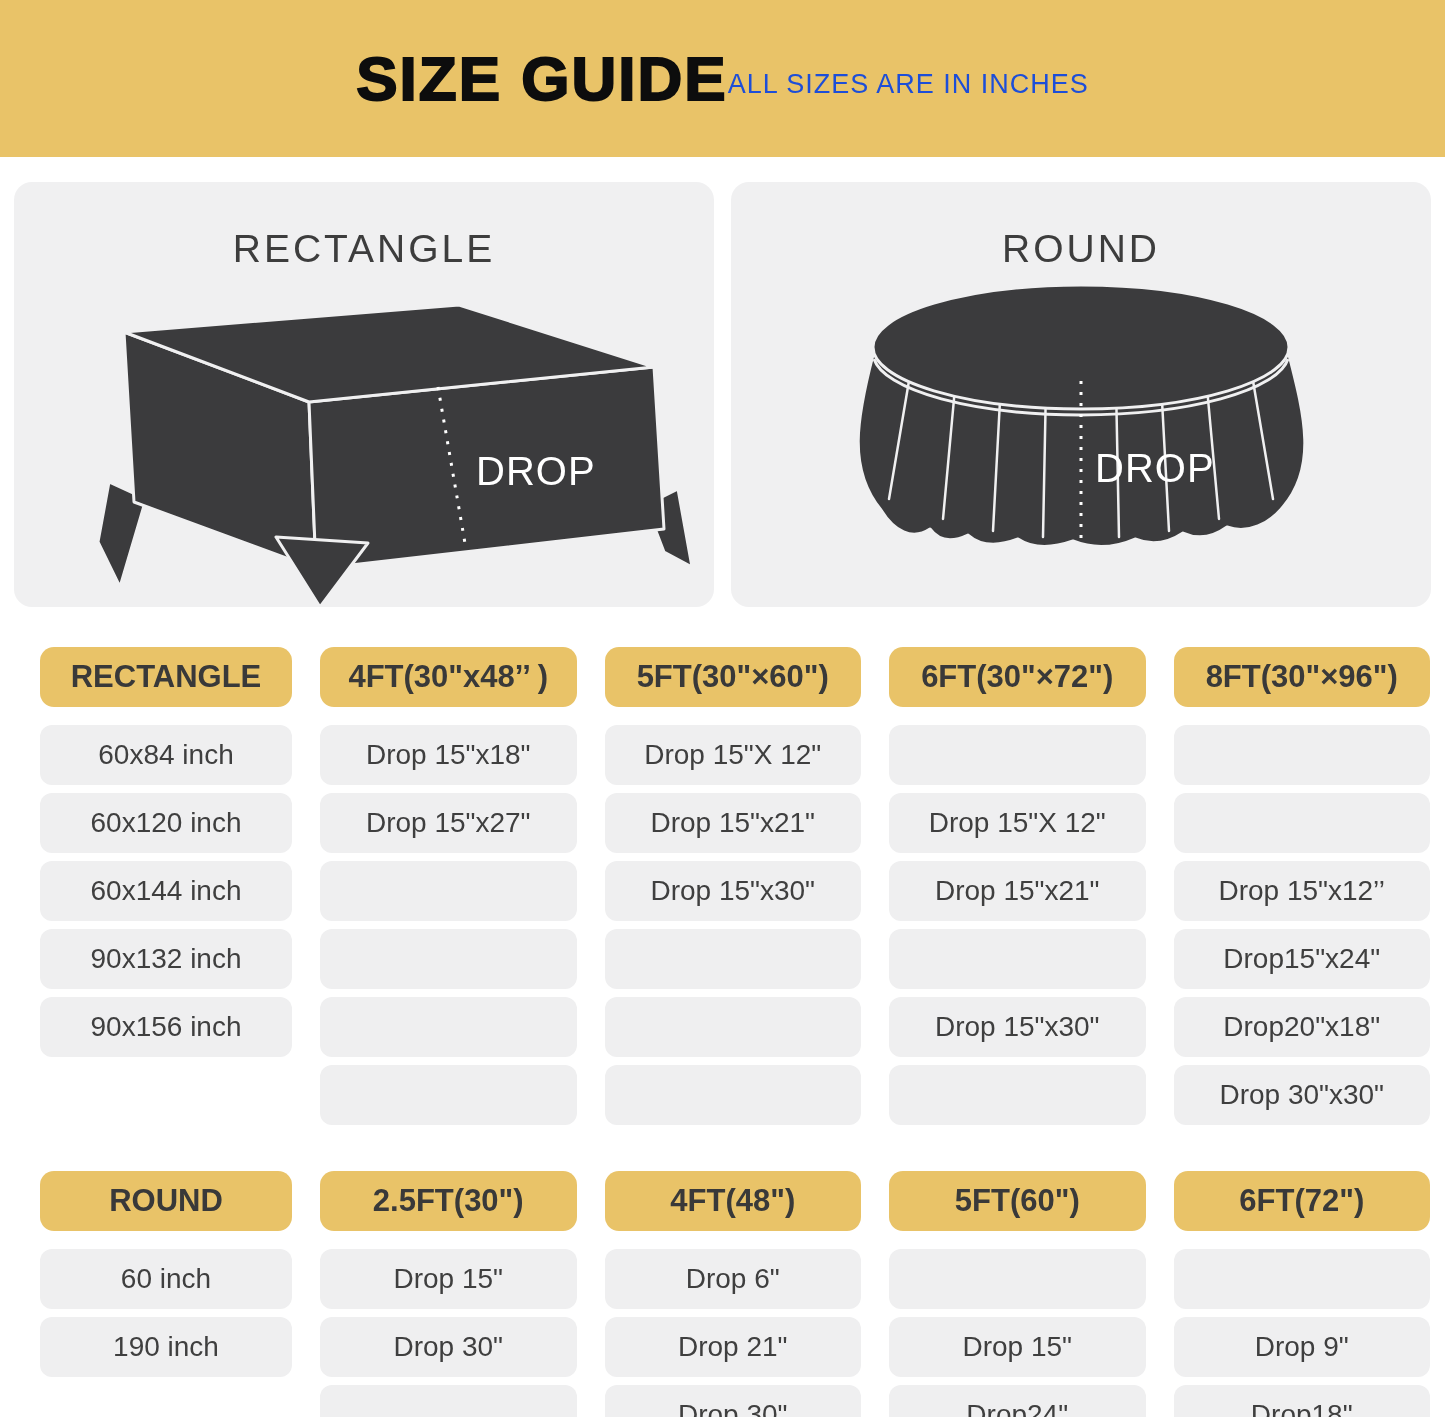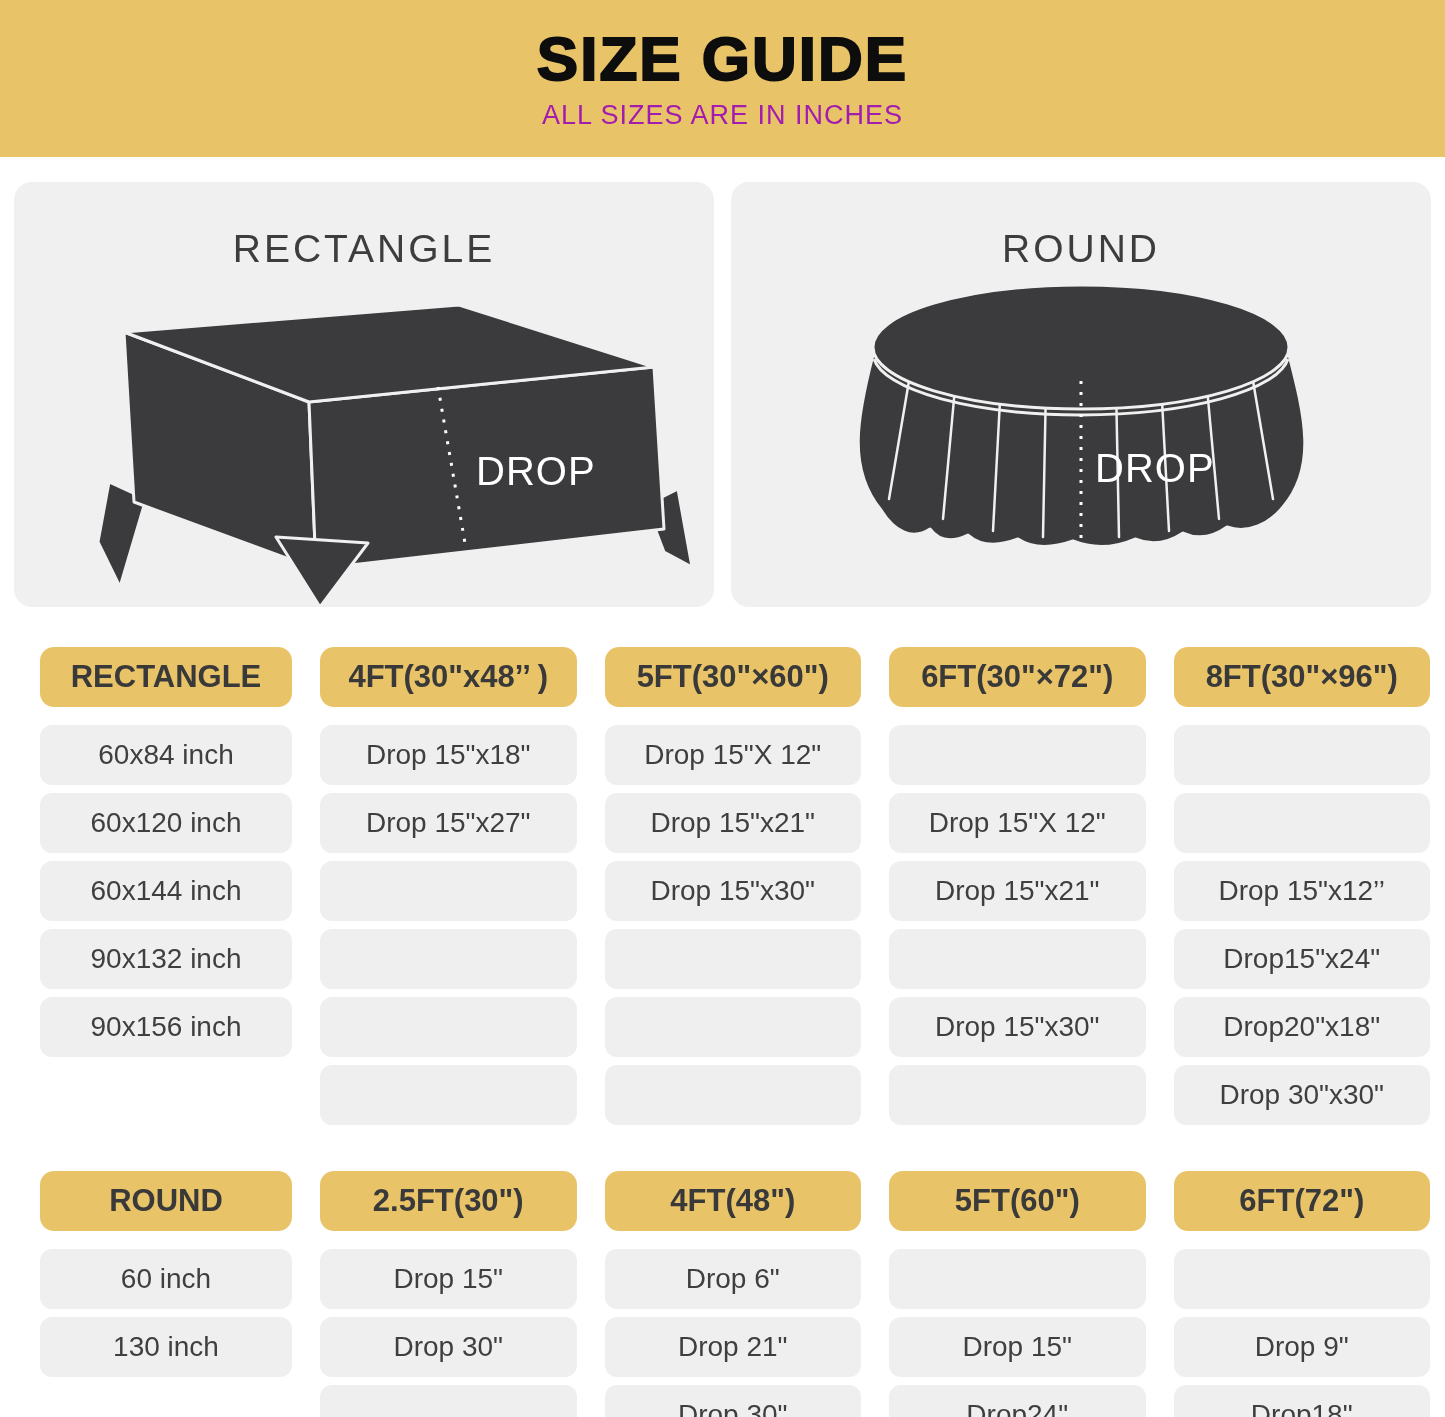--- a/index.html
+++ b/index.html
@@ -4,28 +4,28 @@
 <style>
   html,body{margin:0;padding:0;}
   body{
     width:1445px;height:1417px;overflow:hidden;background:#ffffff;
     font-family:"Liberation Sans","DejaVu Sans",sans-serif;
     -webkit-font-smoothing:antialiased;
   }
   
   .banner{
     height:157px;background:#E9C368;
-    display:flex;flex-direction:column;align-items:center;justify-content:center;
+    display:flex;flex-direction:row;align-items:center;justify-content:center;
   }
   .banner-title{
     font-size:62px;font-weight:800;color:#0d0d0d;letter-spacing:2px;
     -webkit-text-stroke:2px #0d0d0d;line-height:1;
   }
   .banner-subtitle{
-    margin-top:12px;font-size:27px;font-weight:500;color:#a21caf;letter-spacing:1px;line-height:1;
+    margin-top:12px;font-size:27px;font-weight:500;color:#1d4ed8;letter-spacing:1px;line-height:1;
   }
   
   .panels{display:flex;gap:17px;padding:0 14px;margin-top:25px;}
   .panel{flex:1;height:425px;background:#F0F0F1;border-radius:18px;overflow:hidden;}
   .panel-title{
     text-align:center;margin-top:46px;font-size:39px;color:#3D3D3D;
     letter-spacing:3px;line-height:42px;font-weight:400;
   }
   .panel svg{display:block;width:700px;height:330px;margin:7px auto 0 auto;}
   .panel svg text{
@@ -163,21 +163,21 @@
       <div class="pill cell">Drop15"x24"</div>
       <div class="pill cell">Drop20"x18"</div>
       <div class="pill cell">Drop 30"x30"</div>
     </div>
   </div>
 
 <div class="size-table second">
     <div class="col">
       <div class="pill header">ROUND</div>
       <div class="pill cell">60 inch</div>
-      <div class="pill cell">130 inch</div>
+      <div class="pill cell">190 inch</div>
     </div>
     <div class="col">
       <div class="pill header">2.5FT(30")</div>
       <div class="pill cell">Drop 15"</div>
       <div class="pill cell">Drop 30"</div>
       <div class="pill cell"></div>
       <div class="pill cell"></div>
     </div>
     <div class="col">
       <div class="pill header">4FT(48")</div>

